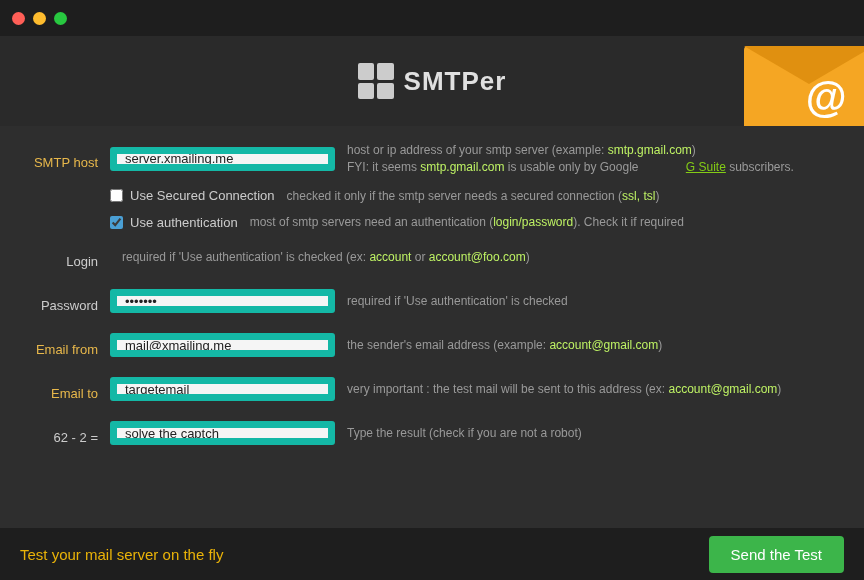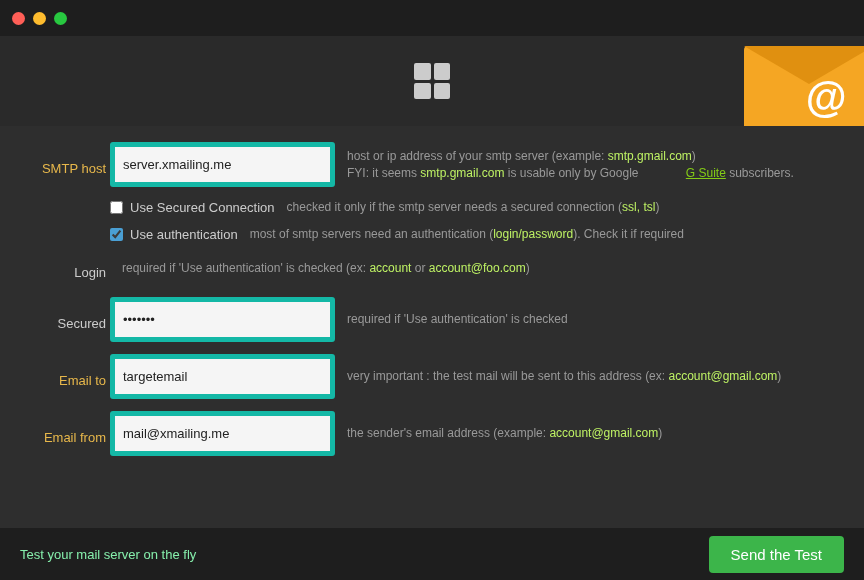--- a/index.html
+++ b/index.html
@@ -114,36 +114,36 @@
     .form-row {
       display: flex;
       align-items: center;
       margin-bottom: 12px;
       min-height: 32px;
     }
 
     .form-label {
       width: 90px;
       text-align: right;
-      padding-right: 4px;
+      padding-right: 12px;
       flex-shrink: 0;
       font-size: 13px;
       color: #ccc;
       margin-top: 8px;
     }
 
     .form-label.highlight {
       color: #e8b84b;
     }
 
     .form-input {
       width: 225px;
-      height: 45px;
+      height: 24px;
       background: #f5f5f5;
-      border: 5px solid #14b8a6;
+      border: 7px solid #14b8a6;
       border-radius: 3px;
       padding: 4px 8px;
       font-size: 13px;
       color: #222;
       outline: none;
     }
 
     .form-input.short {
       width: 70px;
     }
@@ -184,22 +184,22 @@
       right: 0;
       height: 52px;
       background: #1e1e1e;
       display: flex;
       align-items: center;
       justify-content: space-between;
       padding: 0 20px;
     }
 
     .footer-text {
-      font-size: 13px;
-      color: #86efac;
+      font-size: 15px;
+      color: #eab308;
     }
 
     .send-button {
       background: #3cb54a;
       color: #fff;
       border: none;
       border-radius: 4px;
       padding: 10px 22px;
       font-size: 15px;
       font-weight: normal;
@@ -216,20 +216,21 @@
 </div>
 
 <div class="header">
   <div class="logo">
     <div class="logo-icon">
       <div class="logo-icon-cell"></div>
       <div class="logo-icon-cell"></div>
       <div class="logo-icon-cell"></div>
       <div class="logo-icon-cell"></div>
     </div>
+    <span class="logo-text">SMTPer</span>
   </div>
 
   <div class="email-decoration">
     <div class="envelope-body"></div>
     <div class="envelope-flap"></div>
     <span class="envelope-at">@</span>
   </div>
 </div>
 
 <div class="main">
@@ -255,36 +256,41 @@
     <label class="checkbox-label" for="auth">Use authentication</label>
     <span class="form-hint" style="margin-left:12px;">most of smtp servers need an authentication (<span class="bold">login/password</span>). Check it if required</span>
   </div>
 
   <div class="form-row">
     <label class="form-label">Login</label>
     <span class="form-hint">required if 'Use authentication' is checked (ex: <span class="bold">account</span> or <span class="bold">account@foo.com</span>)</span>
   </div>
 
   <div class="form-row">
-    <label class="form-label">Secured</label>
+    <label class="form-label">Password</label>
     <input class="form-input" type="password" value="pass123" style="">
     <span class="form-hint">required if 'Use authentication' is checked</span>
+  </div>
+
+  <div class="form-row">
+    <label class="form-label highlight">Email from</label>
+    <input class="form-input" type="text" value="mail@xmailing.me" style="">
+    <span class="form-hint">the sender's email address (example: <span class="bold">account@gmail.com</span>)</span>
   </div>
 
   <div class="form-row">
     <label class="form-label highlight">Email to</label>
     <input class="form-input" type="text" value="targetemail" style="">
     <span class="form-hint">very important : the test mail will be sent to this address (ex: <span class="bold">account@gmail.com</span>)</span>
   </div>
 
   <div class="form-row">
-    <label class="form-label highlight">Email from</label>
-    <input class="form-input" type="text" value="mail@xmailing.me" style="">
-    <span class="form-hint">the sender's email address (example: <span class="bold">account@gmail.com</span>)</span>
-  </div>
-
+    <label class="form-label">62 - 2 =</label>
+    <input class="form-input" type="text" value="solve the captch" style="">
+    <span class="form-hint">Type the result (check if you are not a robot)</span>
+  </div>
 
 </div>
 
 <div class="footer">
   <span class="footer-text">Test your mail server on the fly</span>
   <button class="send-button">Send the Test</button>
 </div>
 
 </body></html>

